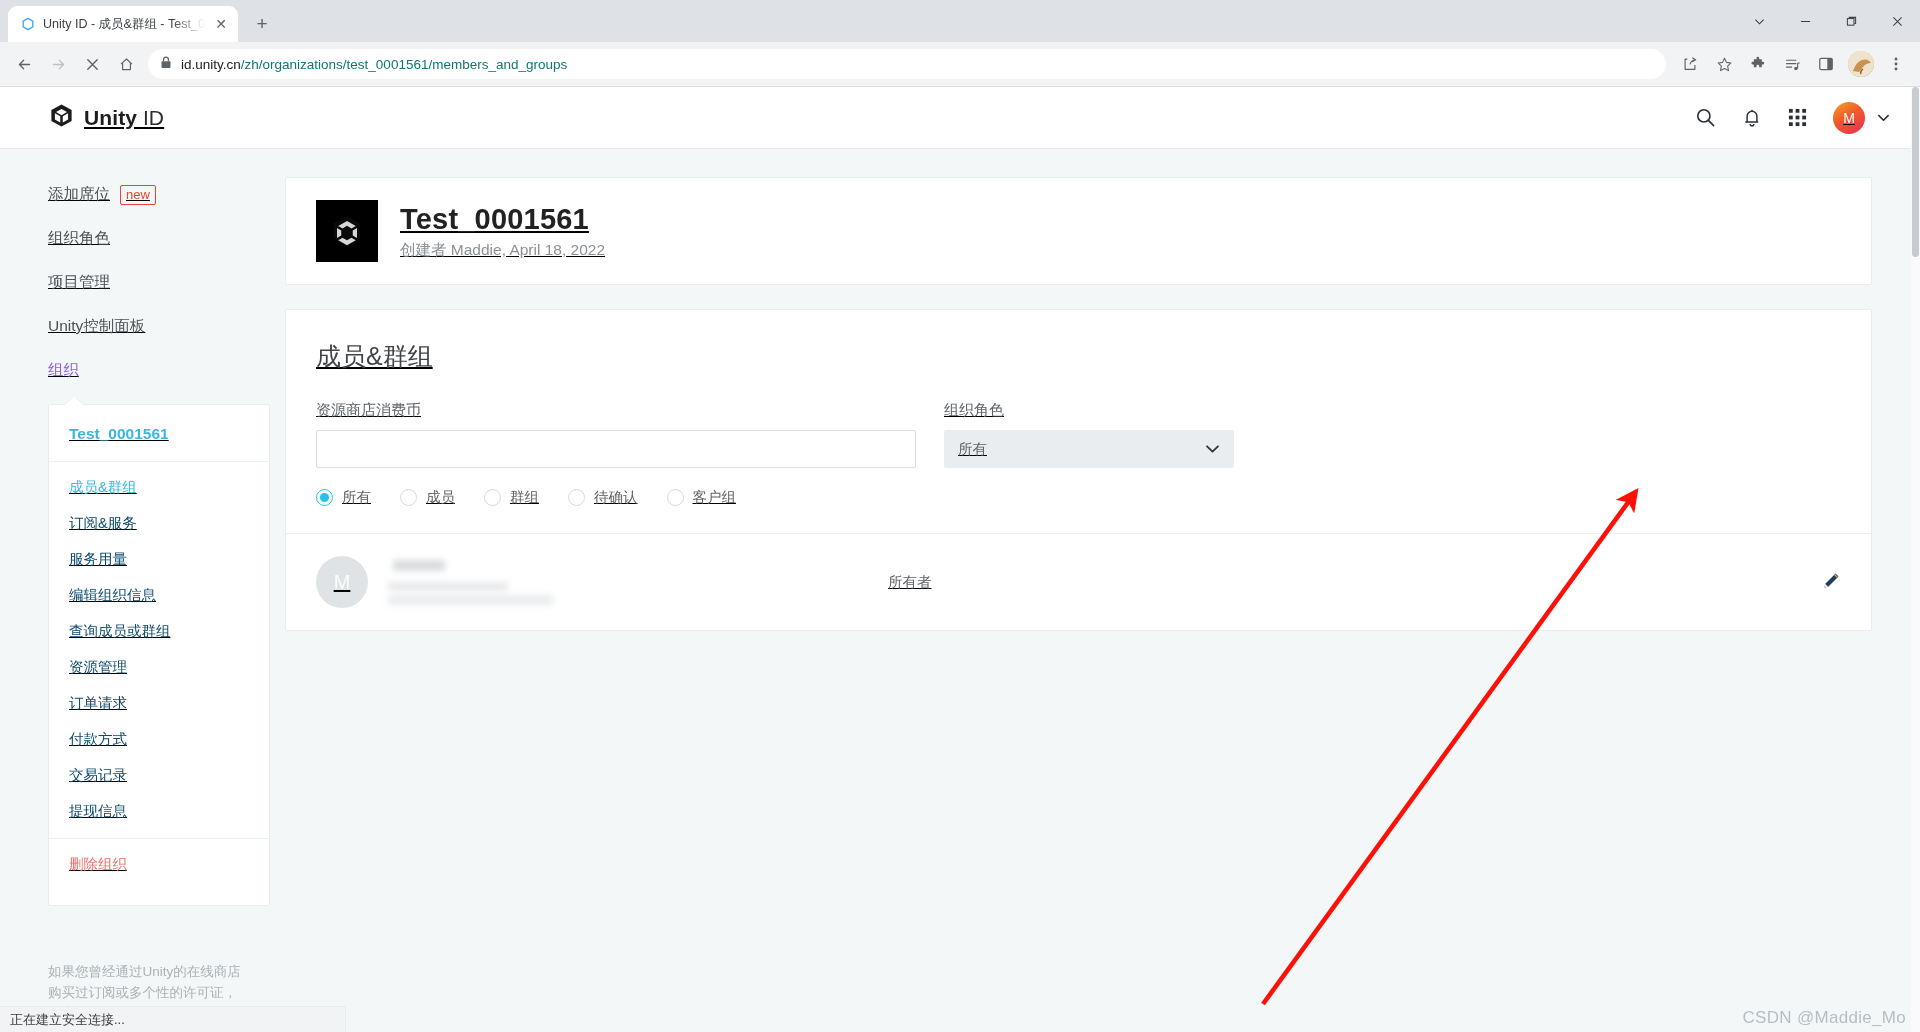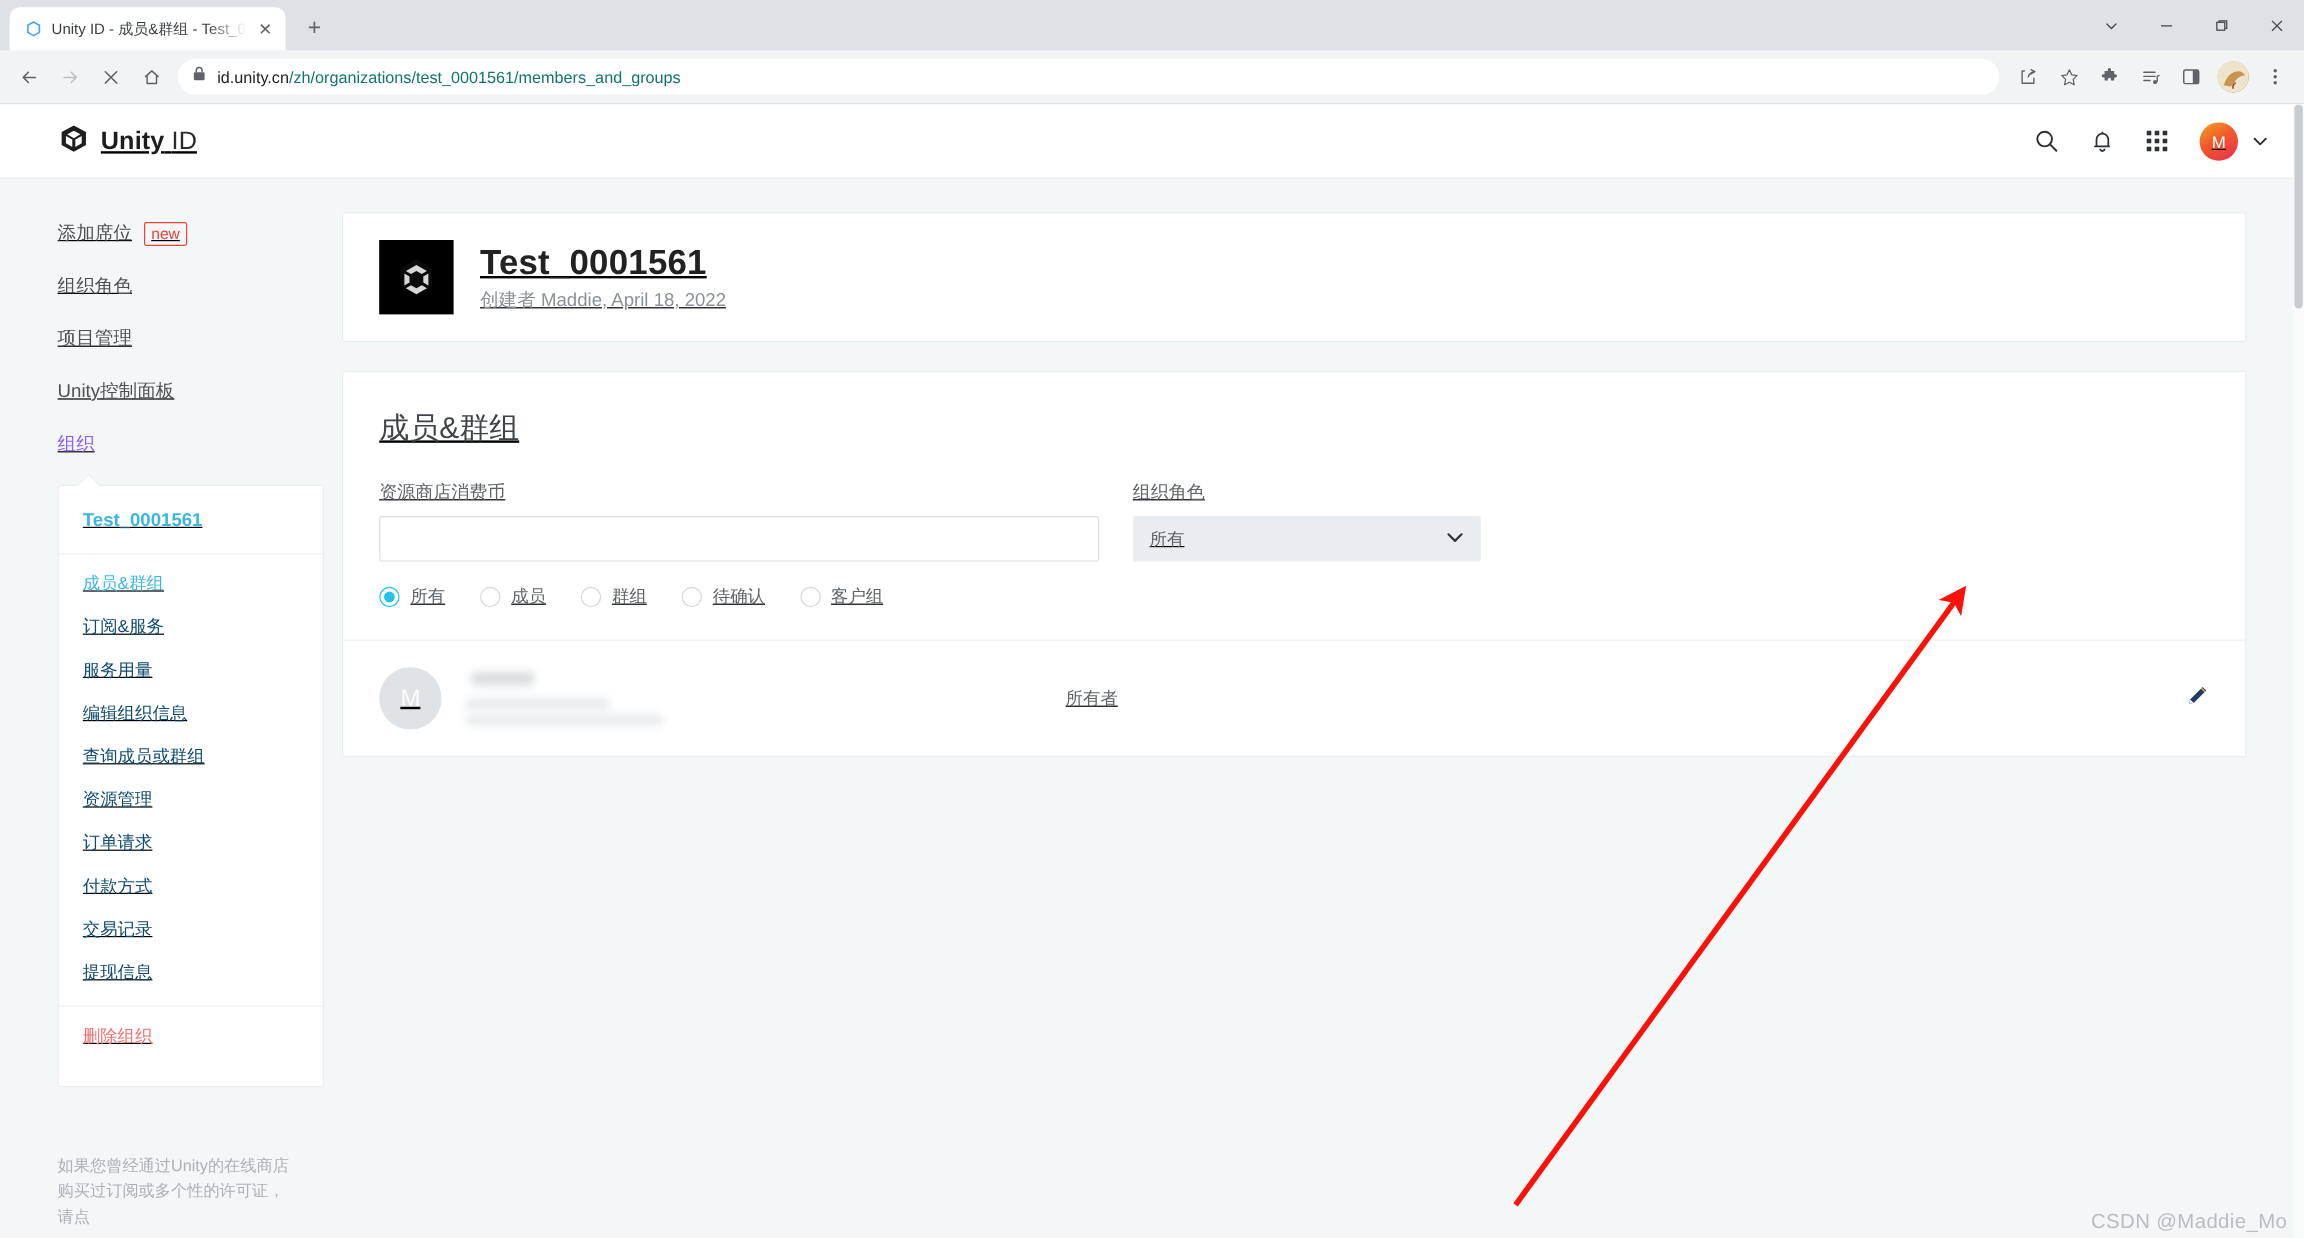--- a/index.html
+++ b/index.html
@@ -712,15 +712,18 @@
       </defs>
       <line x1="1263" y1="855" x2="1632" y2="348" stroke="#fb1108" stroke-width="4.6" marker-end="url(#arrowhead)"></line>
     </svg>
 
   </div>
 
   <div class="scrollbar">
     <div class="scrollbar-thumb"></div>
   </div>
 
+  <div class="statusbar">
+    <span>正在建立安全连接...</span>
+  </div>
 
   <div class="watermark">CSDN @Maddie_Mo</div>
 </div>
 
 </body></html>

